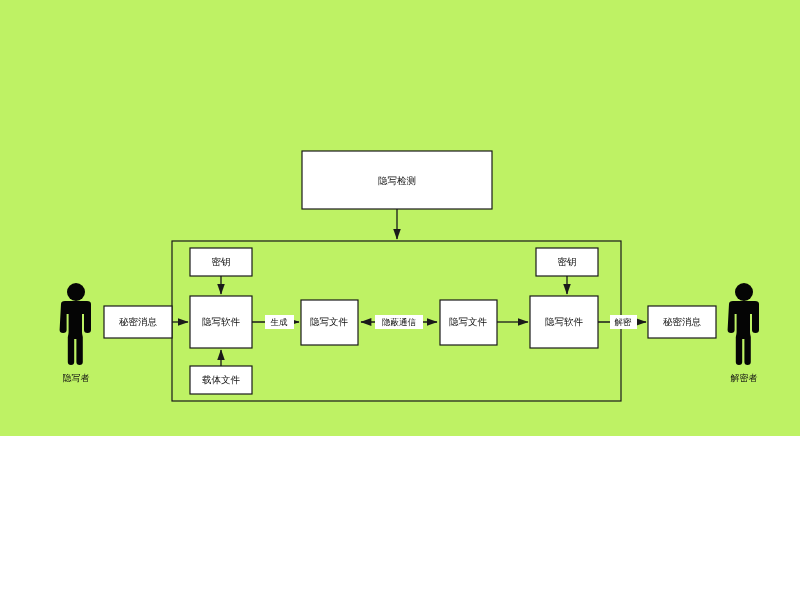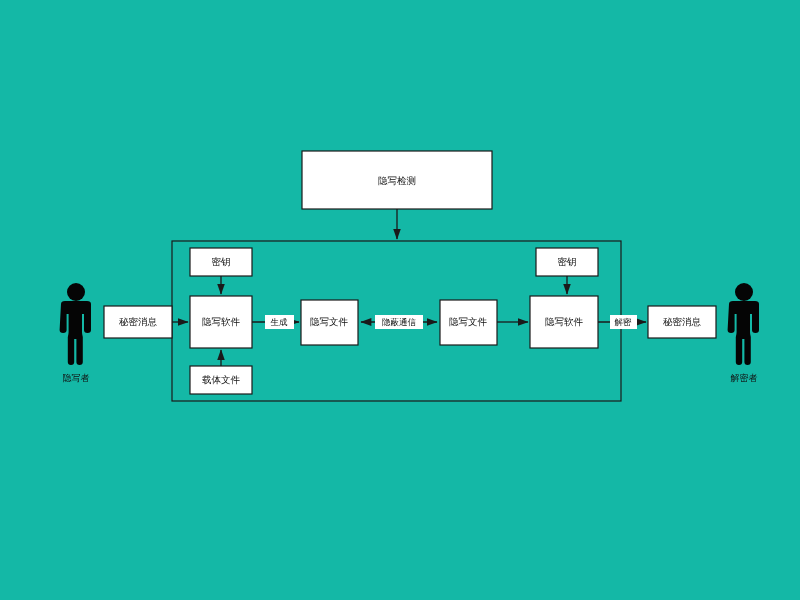--- a/index.html
+++ b/index.html
@@ -9,22 +9,22 @@
   }
   body {
     width: 800px;
     height: 600px;
     font-family: "DejaVu Sans", "Liberation Sans", sans-serif;
     overflow: hidden;
   }
   #diagram-root {
     position: relative;
     width: 800px;
-    height: 600px;
-    background: #14b8a6;
+    height: 436px;
+    background: #bef264;
   }
   svg.canvas {
     position: absolute;
     left: 0;
     top: 0;
     width: 800px;
     height: 600px;
   }
   .box-rect {
     fill: #ffffff;

